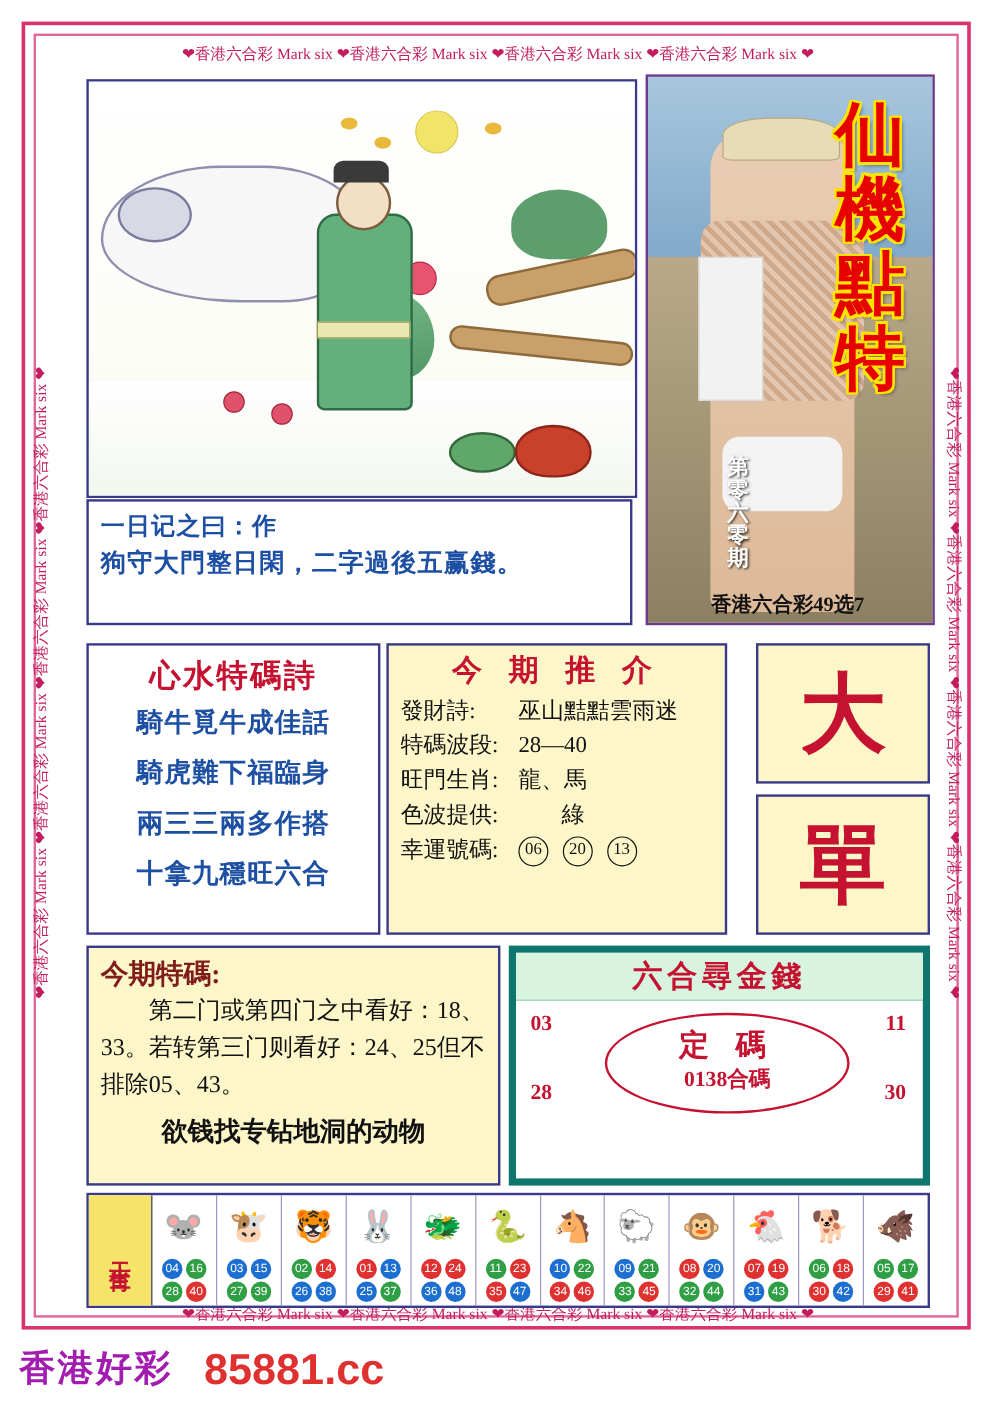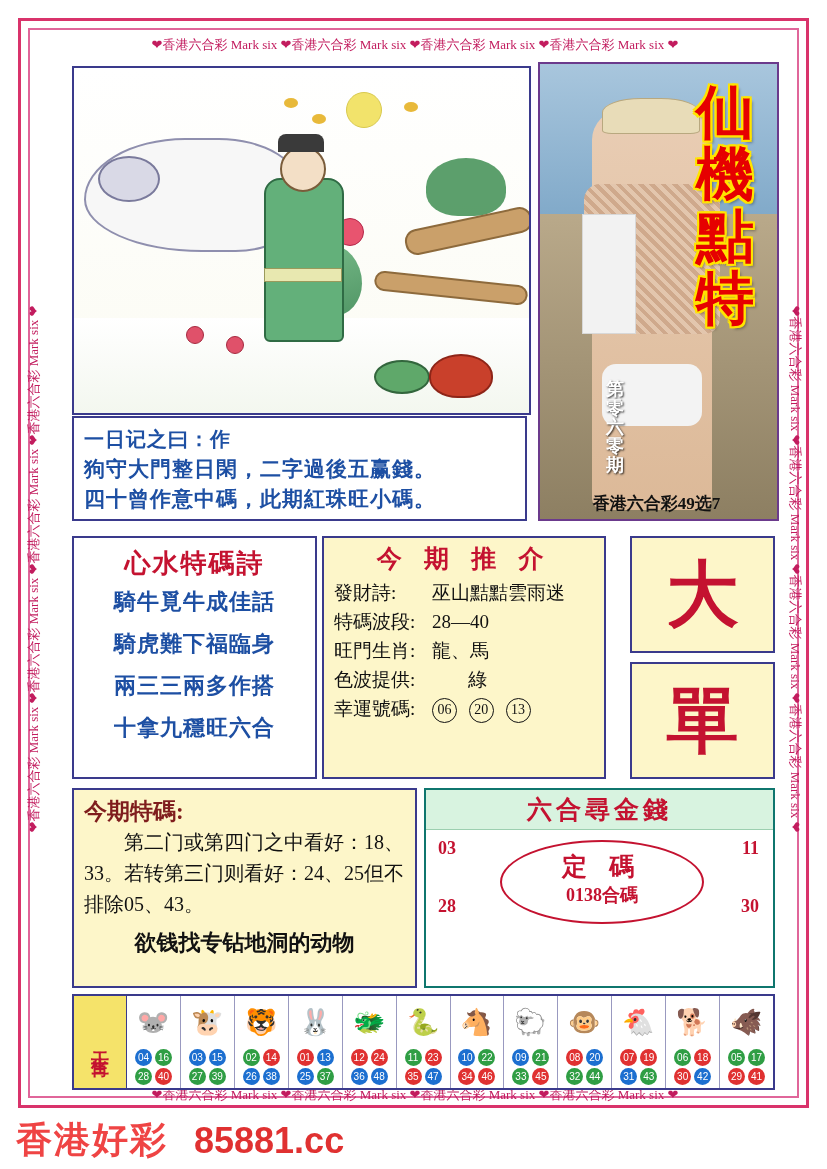--- a/index.html
+++ b/index.html
@@ -198,21 +198,21 @@
   .special-box{
     position:absolute;left:72px;top:788px;width:345px;height:200px;
     border:2px solid #3a3a8c;background:#fdf6c9;box-sizing:border-box;padding:6px 10px;
   }
   .special-title{color:#7f1d1d;font-size:23px;font-weight:bold;}
   .special-text{color:#111;font-size:20px;line-height:31px;text-indent:0;}
   .special-bottom{color:#111;font-size:22px;font-weight:bold;text-align:center;margin-top:8px;}
 
   .money-box{
     position:absolute;left:424px;top:788px;width:351px;height:200px;
-    border:2px solid #0f766e;background:#ffffff;box-sizing:border-box;
+    border:6px solid #0f766e;background:#ffffff;box-sizing:border-box;
   }
   .money-title{
     text-align:center;color:#c41230;font-size:25px;font-weight:bold;letter-spacing:4px;
     background:#d8f3e0;padding:3px 0;border-bottom:1px solid #9ccfb0;
   }
   .money-mid{position:relative;height:105px;}
   .ellipse{
     position:absolute;left:74px;top:10px;width:200px;height:80px;border:2px solid #c41230;
     border-radius:50%;text-align:center;
   }
@@ -251,21 +251,21 @@
   }
   .ball.r{background:#e03131;}
   .ball.b{background:#1c6fd0;}
   .ball.g{background:#2f9e44;}
 
   
   .banner{
     position:absolute;left:0;top:1112px;width:827px;height:57px;background:#ffffff;
     display:flex;align-items:center;padding-left:16px;box-sizing:border-box;
   }
-  .banner .cn{color:#ef4444;font-size:36px;font-weight:bold;letter-spacing:2px;}
+  .banner .cn{color:#a21caf;font-size:30px;font-weight:bold;letter-spacing:2px;}
   .banner .url{color:#e03131;font-size:36px;font-weight:bold;margin-left:26px;
     font-family:"Liberation Sans", sans-serif;}
 </style>
 </head>
 <body>
 
 <div class="page">
 
   <div class="outer-frame"></div>
   <div class="inner-frame"></div>
@@ -297,21 +297,20 @@
     <div class="man-hat"></div>
     <div class="cherry c1"></div>
     <div class="cherry c2"></div>
     <div class="frog"></div>
     <div class="pot"></div>
   </div>
 
   <div class="verse">
     <div class="line line1">一日记之曰：作</div>
     <div class="line">狗守大門整日閑，二字過後五赢錢。</div>
-    <div class="line">四十曾作意中碼，此期紅珠旺小碼。</div>
   </div>
 
   <div class="photo">
     <div class="sea"></div>
     <div class="land"></div>
     <div class="model"></div>
     <div class="model-top"></div>
     <div class="model-bottom"></div>
     <div class="hat"></div>
     <div class="censor"></div>

